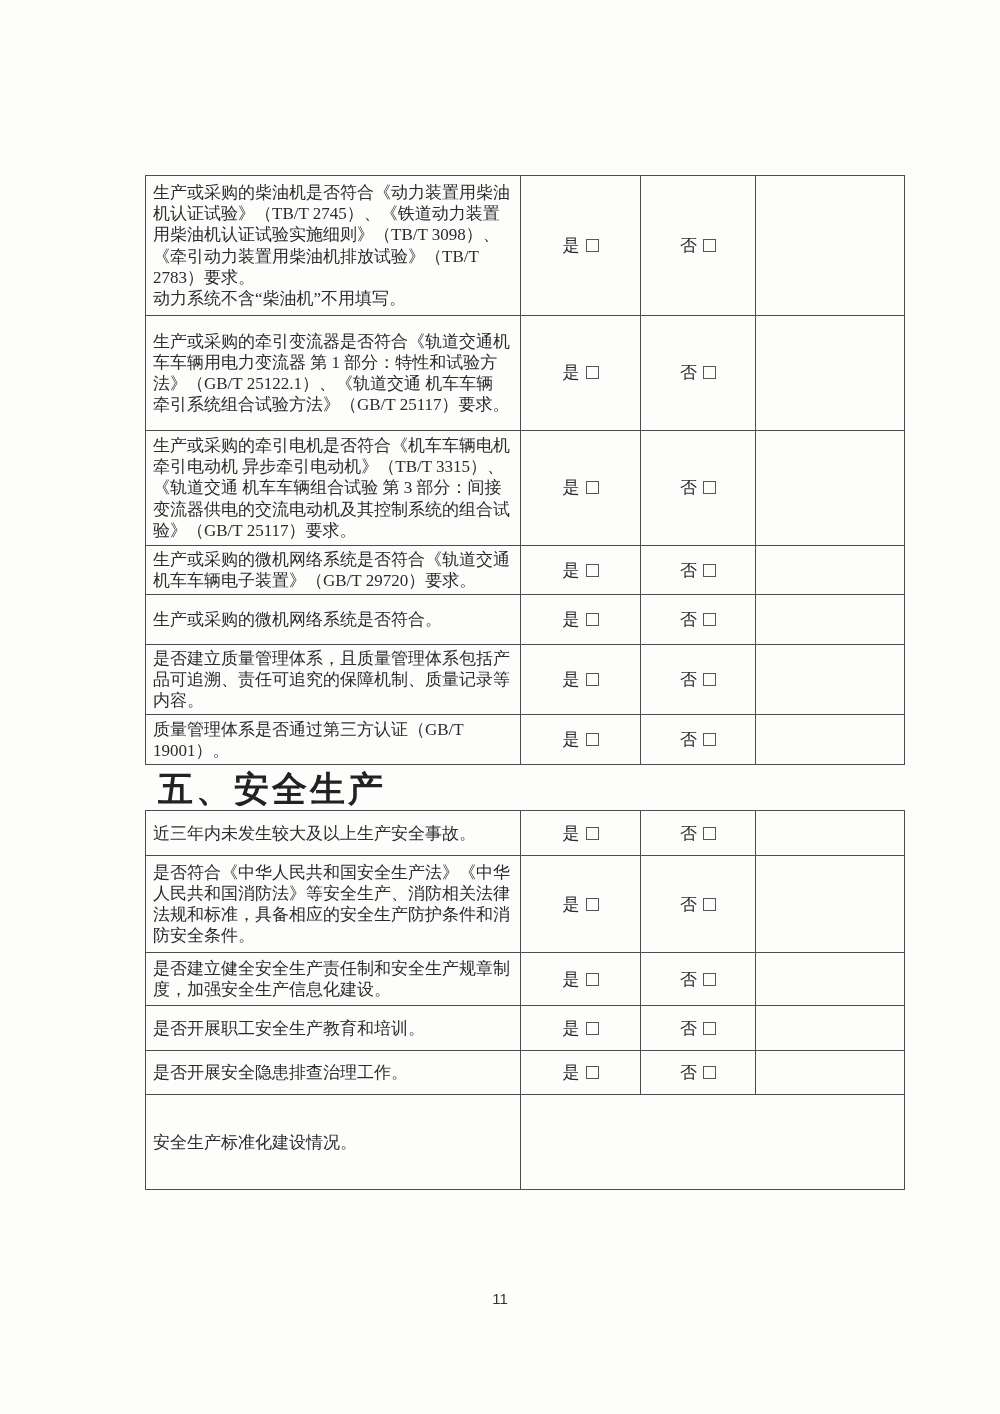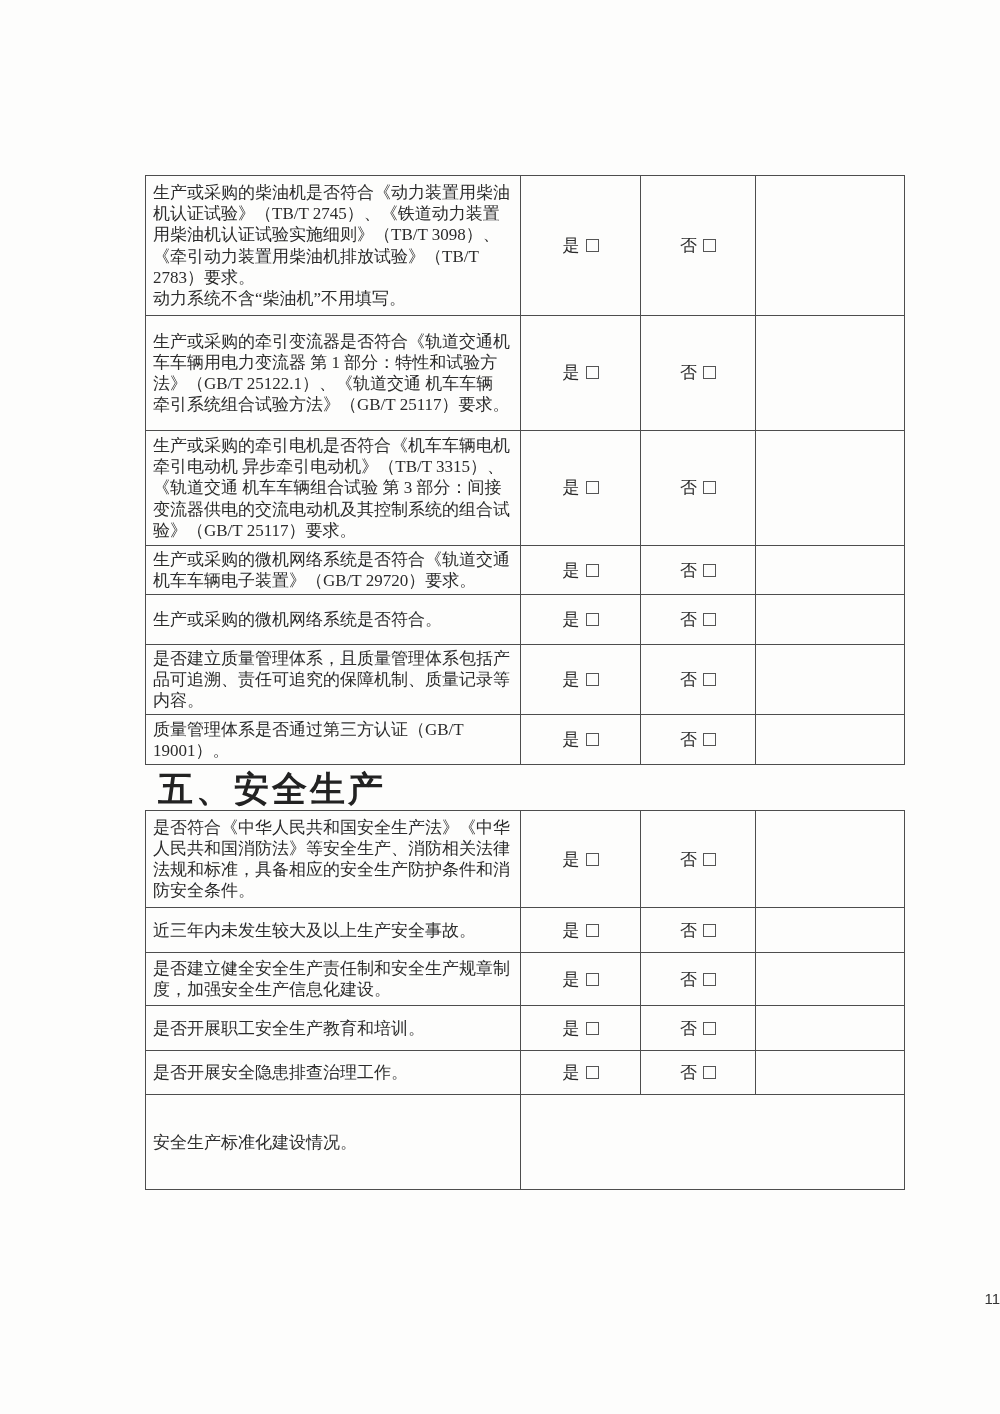--- a/index.html
+++ b/index.html
@@ -59,21 +59,21 @@
     margin-top: 9px;
     margin-bottom: 4px;
     line-height: 32px;
     color: #222;
   }
   .page-number {
     position: absolute;
     top: 1290px;
     left: 0;
     width: 100%;
-    text-align: right;
+    text-align: center;
     font-size: 15px;
     font-family: "Liberation Sans", sans-serif;
     color: #333;
   }
 </style>
 </head>
 <body>
 
 <div class="page">
   <div class="content">
@@ -135,28 +135,28 @@
     <div class="section-title">五、安全生产</div>
 
     <table class="form">
       <colgroup>
         <col style="width:375px">
         <col style="width:120px">
         <col style="width:115px">
         <col style="width:149px">
       </colgroup>
       <tbody>
-          <tr style="height: 97px;">
-            <td class="q">是否符合《中华人民共和国安全生产法》《中华人民共和国消防法》等安全生产、消防相关法律法规和标准，具备相应的安全生产防护条件和消防安全条件。</td>
+          <tr style="height: 45px;">
+            <td class="q">近三年内未发生较大及以上生产安全事故。</td>
             <td class="c"><span>是</span><span class="box"></span></td>
             <td class="c"><span>否</span><span class="box"></span></td>
             <td class="r"></td>
           </tr>
-          <tr style="height: 45px;">
-            <td class="q">近三年内未发生较大及以上生产安全事故。</td>
+          <tr style="height: 97px;">
+            <td class="q">是否符合《中华人民共和国安全生产法》《中华人民共和国消防法》等安全生产、消防相关法律法规和标准，具备相应的安全生产防护条件和消防安全条件。</td>
             <td class="c"><span>是</span><span class="box"></span></td>
             <td class="c"><span>否</span><span class="box"></span></td>
             <td class="r"></td>
           </tr>
           <tr style="height: 53px;">
             <td class="q">是否建立健全安全生产责任制和安全生产规章制度，加强安全生产信息化建设。</td>
             <td class="c"><span>是</span><span class="box"></span></td>
             <td class="c"><span>否</span><span class="box"></span></td>
             <td class="r"></td>
           </tr>

